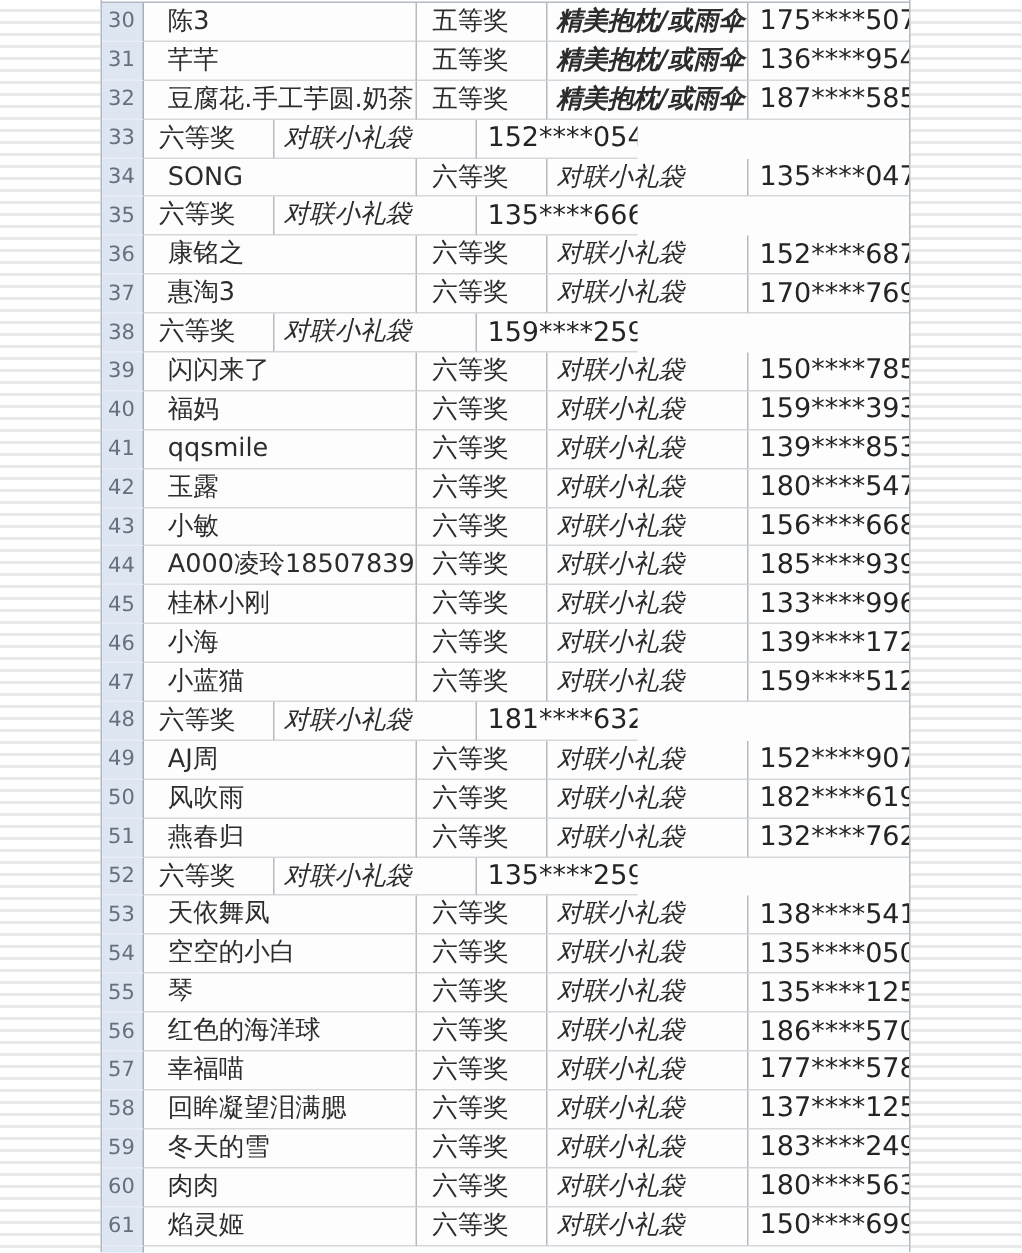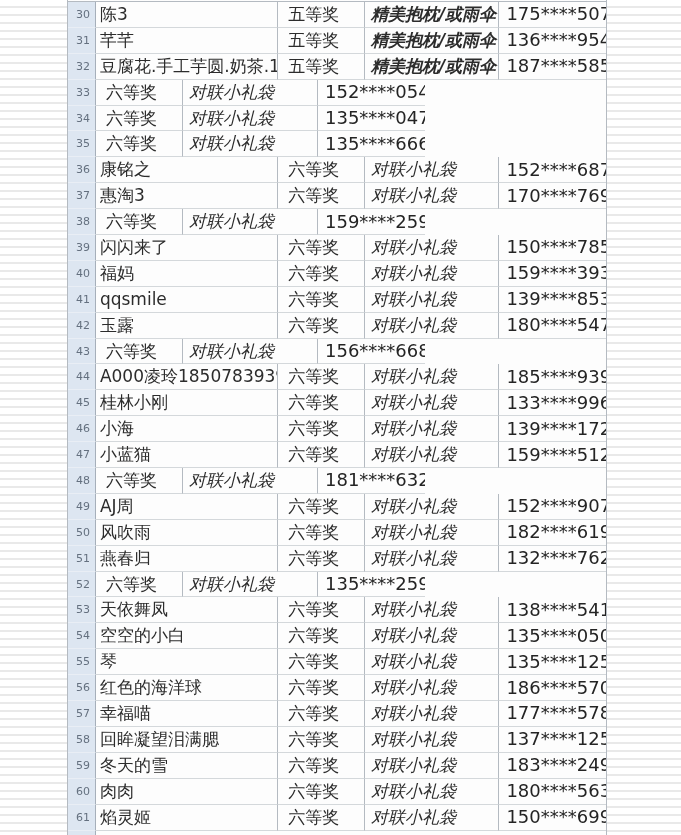--- a/index.html
+++ b/index.html
@@ -57,25 +57,25 @@
     border-bottom:1px solid var(--grid-horizontal);
     font-size:17px;
     line-height:1;
   }
   .c-num{
     width:28px;
     justify-content:flex-end;
     padding-right:5px;
     background:var(--row-header-bg);
     color:var(--row-header-text);
-    font-size:11px;
+    font-size:14px;
     border-right:1px solid var(--row-header-border);
     border-bottom:1px solid var(--row-header-divider);
   }
-  .c-name{width:183px;padding-left:4px;}
+  .c-name{width:183px;padding-left:16px;}
   .c-tier{width:87px;padding-left:10px;text-align:center;}
   .c-prize{width:135px;padding-left:6px;font-style:italic;}
   .c-phone{width:107px;padding-left:7px;font-size:18px;border-right:none;color:#242424;}
   
   .trow:nth-child(-n+3) .c-prize{font-weight:bold;}
   .bottom-partial{
     display:flex;
     height:6px;
     background:var(--cell-bg);
   }
@@ -117,20 +117,21 @@
 
   <div class="trow">
     <div class="cell c-num">33</div>
     <div class="cell c-tier">六等奖</div>
     <div class="cell c-prize">对联小礼袋</div>
     <div class="cell c-phone">152****0547</div>
   </div>
 
   <div class="trow">
     <div class="cell c-num">34</div>
+    <div class="cell c-name">SONG</div>
     <div class="cell c-tier">六等奖</div>
     <div class="cell c-prize">对联小礼袋</div>
     <div class="cell c-phone">135****0477</div>
   </div>
 
   <div class="trow">
     <div class="cell c-num">35</div>
     <div class="cell c-tier">六等奖</div>
     <div class="cell c-prize">对联小礼袋</div>
     <div class="cell c-phone">135****6663</div>
@@ -186,20 +187,21 @@
   <div class="trow">
     <div class="cell c-num">42</div>
     <div class="cell c-name">玉露</div>
     <div class="cell c-tier">六等奖</div>
     <div class="cell c-prize">对联小礼袋</div>
     <div class="cell c-phone">180****5477</div>
   </div>
 
   <div class="trow">
     <div class="cell c-num">43</div>
+    <div class="cell c-name">小敏</div>
     <div class="cell c-tier">六等奖</div>
     <div class="cell c-prize">对联小礼袋</div>
     <div class="cell c-phone">156****6680</div>
   </div>
 
   <div class="trow">
     <div class="cell c-num">44</div>
     <div class="cell c-name">A000凌玲18507839394</div>
     <div class="cell c-tier">六等奖</div>
     <div class="cell c-prize">对联小礼袋</div>

